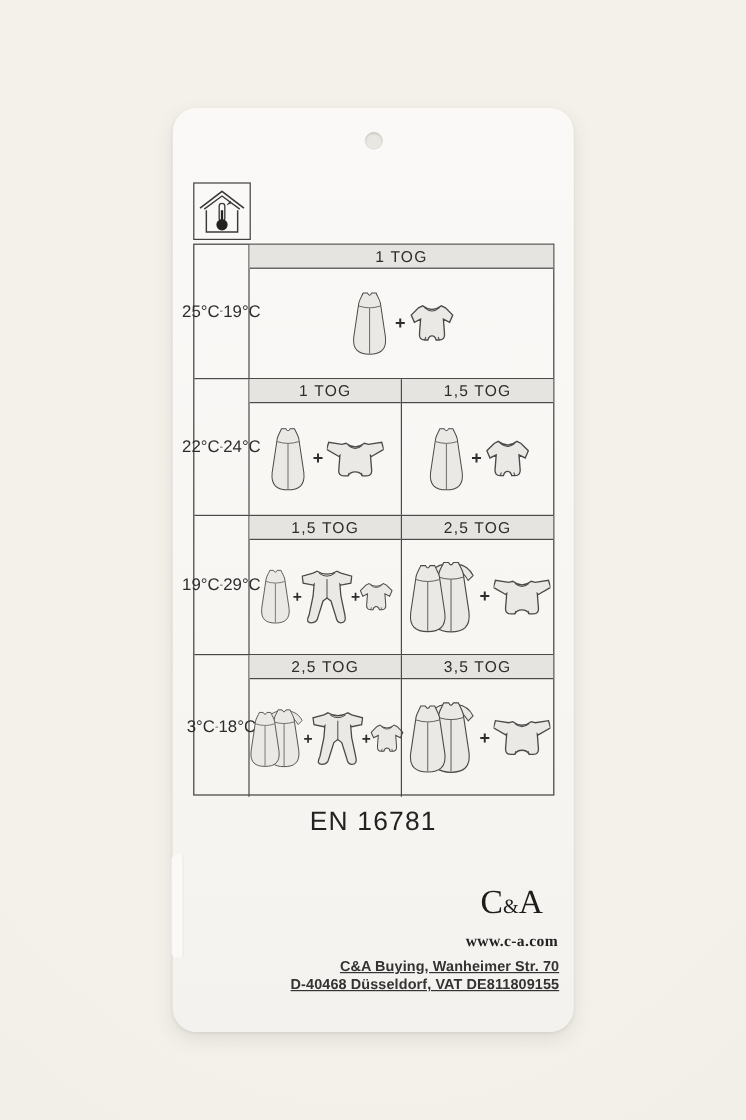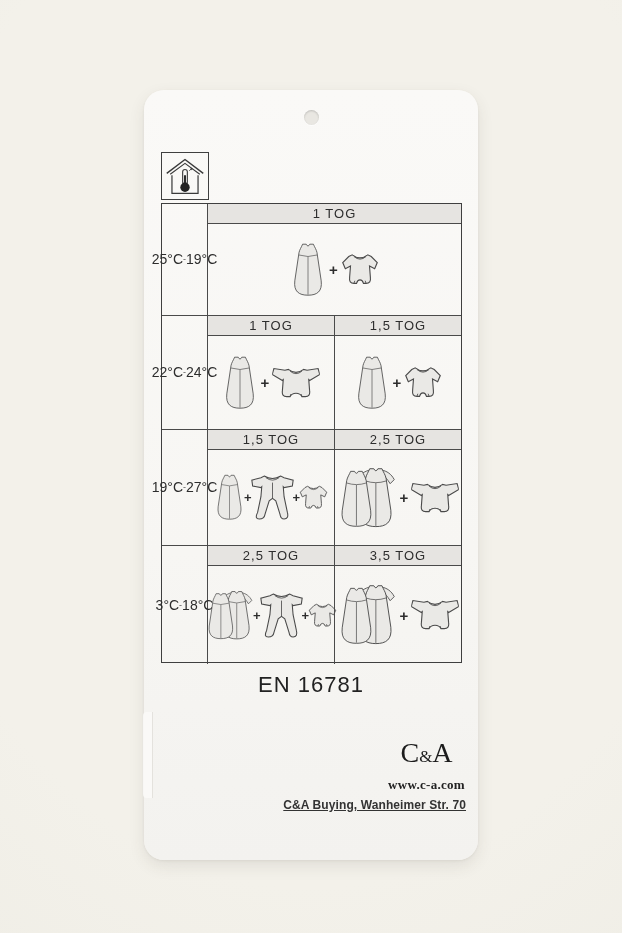--- a/index.html
+++ b/index.html
@@ -191,21 +191,21 @@
                   <use href="#sym-bodysuit-short" xlink:href="#sym-bodysuit-short"></use>
                 </svg>
               </div>
             </div>
           </div>
         </div>
         <div class="trow" style="height: 116px; flex: 0 0 116px;">
           <div class="temp-cell">
             <div class="">19°C</div>
             <div class="temp-dash">-</div>
-            <div class="">27°C</div>
+            <div class="">29°C</div>
           </div>
           <div class="cols">
             <div class="col">
               <div class="tog-header">1,5 TOG</div>
               <div class="cell-content tight">
                 <svg viewBox="0 0 60 92" class="ic ic-sleeping-bag">
                   <use href="#sym-sleeping-bag" xlink:href="#sym-sleeping-bag"></use>
                 </svg>
                 <span class="plus">+</span>
                 <svg viewBox="0 0 52 58" class="ic ic-sleepsuit">
@@ -272,15 +272,16 @@
 
     <div class="en-label">EN 16781</div>
 
     <div class="brand-block">
       <div class="brand-logo"><span>C</span><span class="amp">&amp;</span><span>A</span></div>
       <div class="website">www.c-a.com</div>
     </div>
 
     <div class="address">
       <div>C&amp;A Buying, Wanheimer Str. 70</div>
+      <div>D-40468 Düsseldorf, VAT DE811809155</div>
     </div>
   </div>
 </div>
 
 </body></html>

